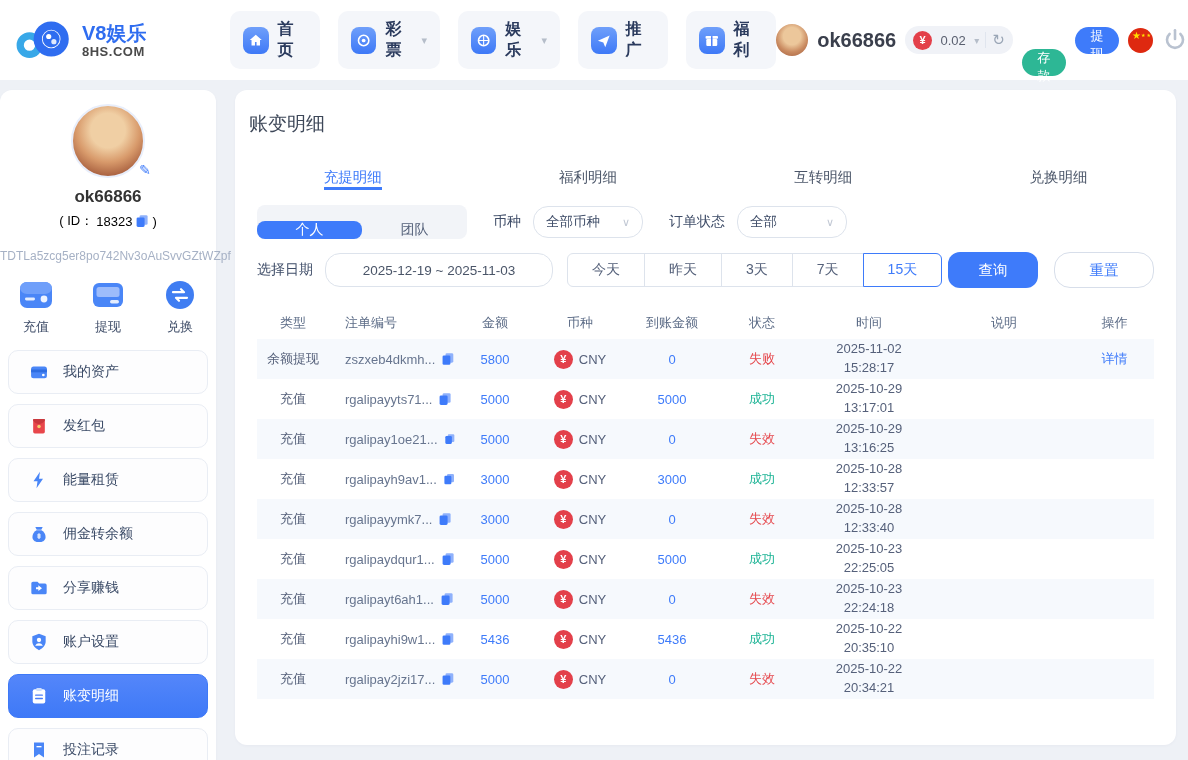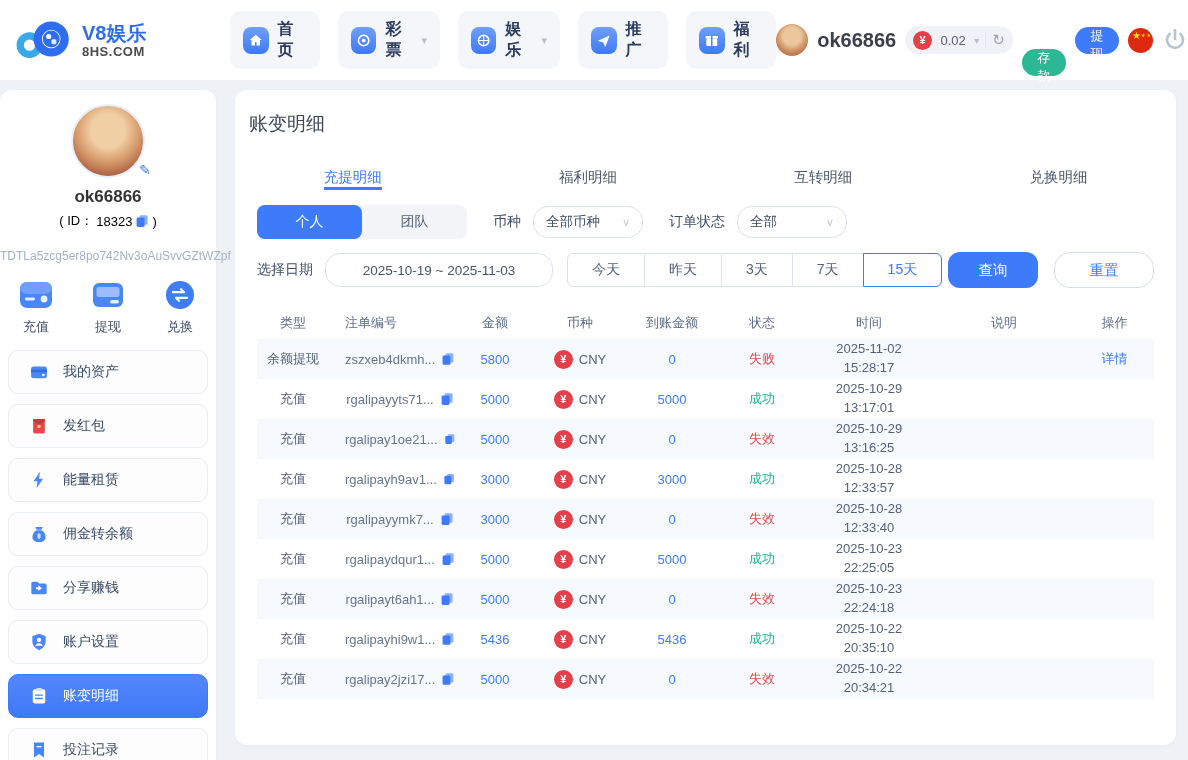--- a/index.html
+++ b/index.html
@@ -77,21 +77,21 @@
     border-radius:12px;padding-top:24px;box-shadow:0 1px 3px rgba(40,60,100,.04);}
   .page-title{font-size:19px;font-weight:500;color:#3d4758;margin-left:14px;line-height:20px;}
   .tabs{display:flex;margin-top:34px;}
   .tab{flex:1;text-align:center;font-size:14.5px;color:#4a5568;cursor:pointer;}
   .tab .tab-inner{display:inline-block;border-bottom:3px solid transparent;}
   .tab.active{color:var(--primary);}
   .tab.active .tab-inner{border-bottom-color:var(--primary);}
 
   .frow{display:flex;align-items:center;padding:0 22px;}
   .frow1{margin-top:15px;}
-  .scope{display:flex;background:#f2f4f8;border-radius:8px;width:210px;height:34px;flex:0 0 auto;}
+  .scope{display:flex;background:#f2f4f8;border-radius:8px;width:210px;height:34px;flex:0 0 auto;align-items:flex-end;}
   .scope-btn{flex:1;border:none;background:transparent;border-radius:8px;font-size:14px;
     color:#55617a;cursor:pointer;font-family:inherit;}
   .scope-btn.active{background:var(--primary);color:#fff;}
   .flabel{font-size:14px;color:#3f4d68;margin:0 12px 0 26px;}
   .select{width:110px;height:32px;border:1px solid #dde3ec;border-radius:15px;background:#fff;
     display:flex;align-items:center;justify-content:space-between;padding:0 12px;cursor:pointer;}
   .select .sel-val{font-size:13.5px;color:#3f4d68;}
   .select .sel-caret{font-size:11px;color:#c0c7d3;}
 
   .frow2{margin-top:13px;}
@@ -111,21 +111,21 @@
     color:var(--primary);font-size:14.5px;cursor:pointer;font-family:inherit;margin-left:16px;}
 
   
   .tablewrap{margin-top:18px;padding:0 22px;}
   table{width:897px;border-collapse:collapse;table-layout:fixed;}
   thead th{height:33px;font-size:13px;font-weight:400;color:#5b6b86;text-align:center;}
   thead th.al{text-align:left;padding-left:16px;}
   tbody td{height:40px;font-size:13px;color:#55607a;text-align:center;vertical-align:middle;}
   tbody tr:nth-child(odd){background:#f6f9fd;}
   td.order{text-align:left;padding-left:16px;white-space:nowrap;}
-  .order-inner{display:flex;align-items:center;gap:6px;color:#67758f;justify-content:center;}
+  .order-inner{display:flex;align-items:center;gap:6px;color:#67758f;}
   .amt{color:var(--primary);}
   .ccy{display:inline-flex;align-items:center;gap:6px;color:#55607a;}
   .st-success{color:var(--success);}
   .st-fail{color:var(--danger);}
   .tcell div{line-height:1.45;}
   .detail-link{color:var(--primary);cursor:pointer;}
 </style>
 </head>
 <body>
 
@@ -384,21 +384,21 @@
     <span class="flabel">订单状态</span>
     <div class="select">
       <span class="sel-val">全部</span>
       <span class="sel-caret">∨</span>
     </div>
   </div>
 
   <div class="frow frow2">
     <span class="flabel" style="margin:0;">选择日期</span>
     <div class="date-input">
-      <span>2025-10-19  ~  2025-11-03</span>
+      <span>2025-12-19  ~  2025-11-03</span>
     </div>
     <div class="ranges" id="ranges">
         <button class="range-btn">今天</button>
         <button class="range-btn">昨天</button>
         <button class="range-btn">3天</button>
         <button class="range-btn">7天</button>
         <button class="range-btn active">15天</button>
       </div>
     <div class="fspacer"></div>
     <button class="btn-query">查询</button>

